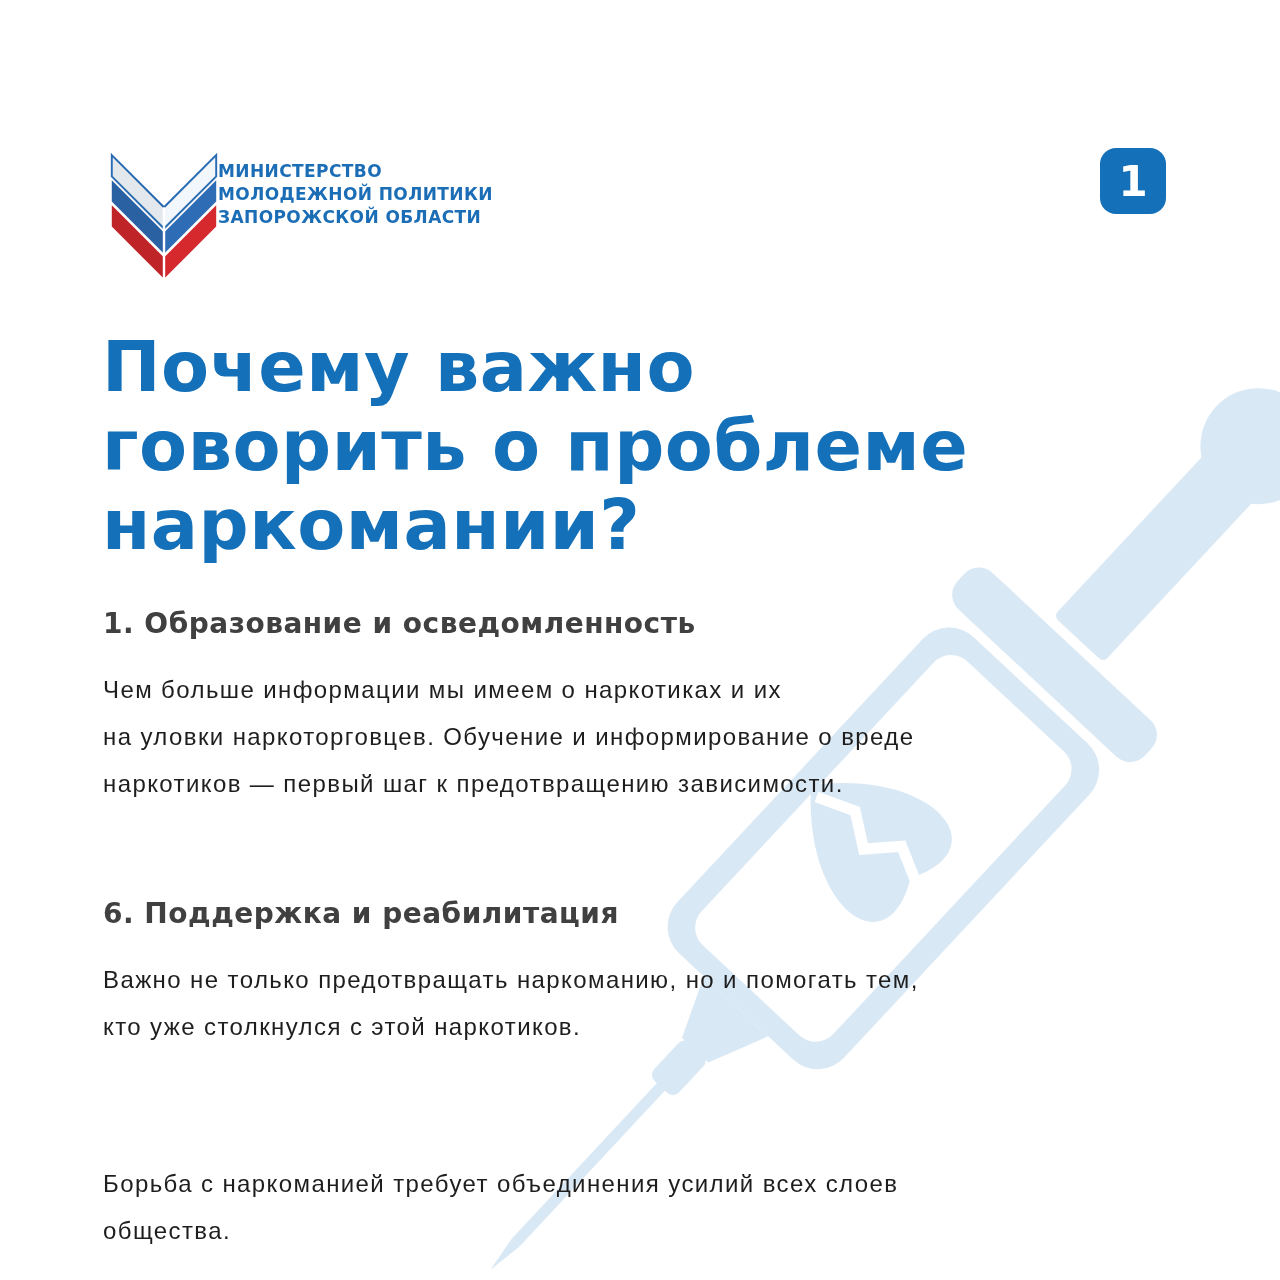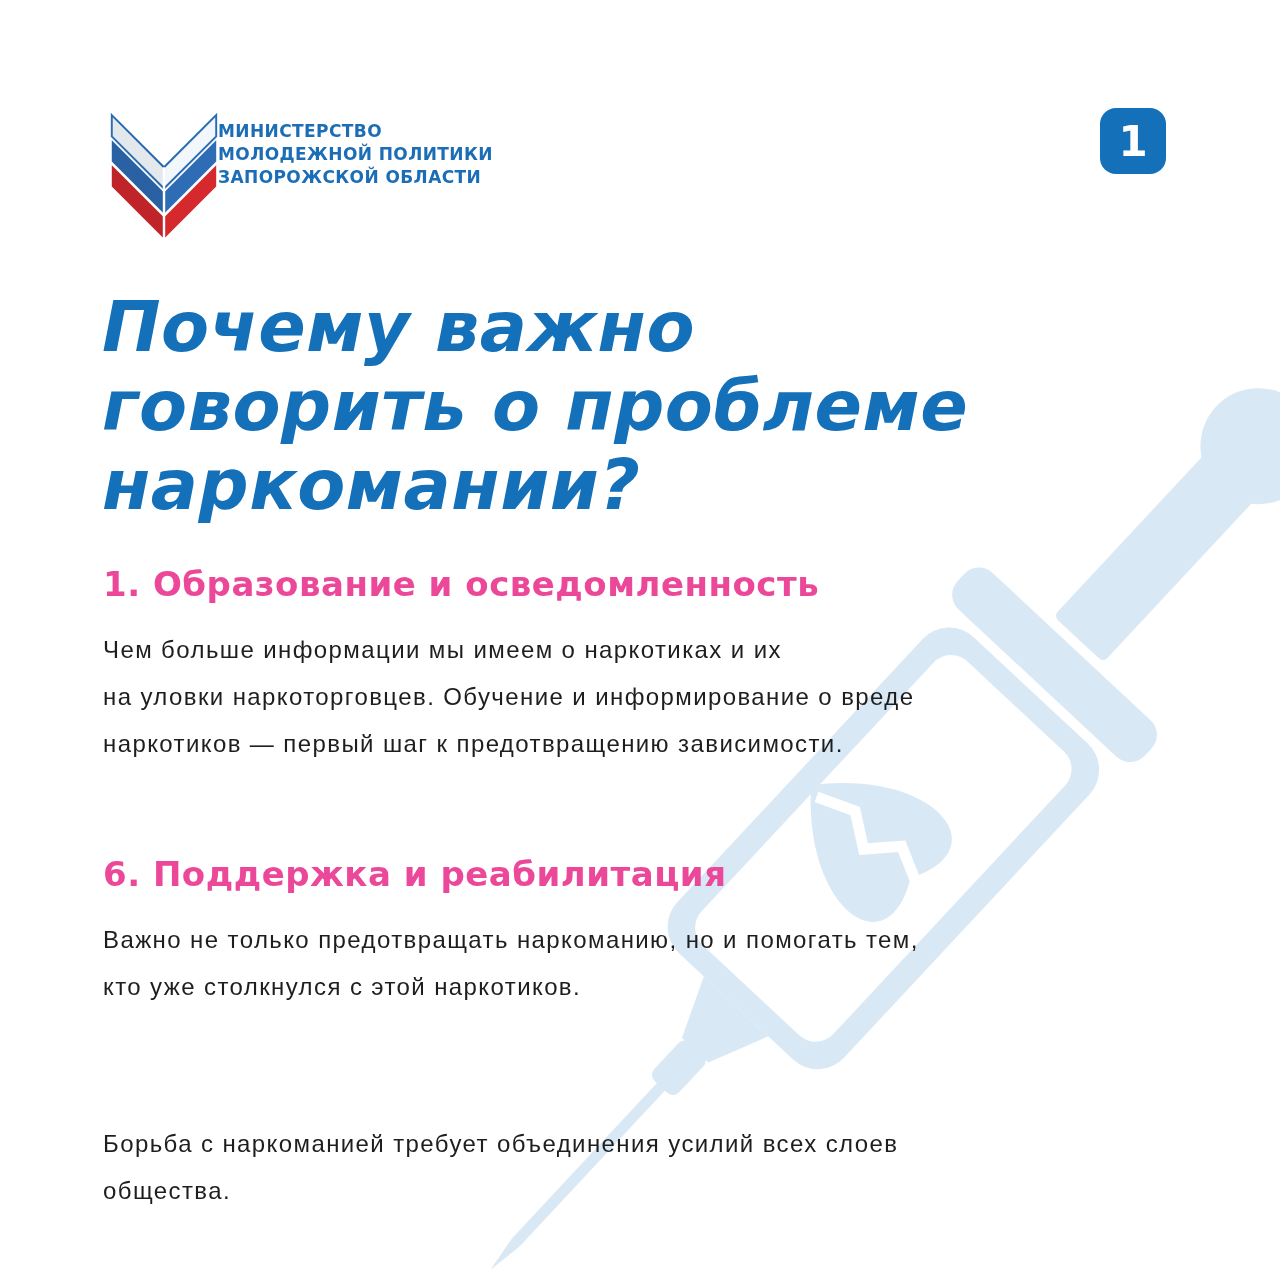--- a/index.html
+++ b/index.html
@@ -2,40 +2,40 @@
 <html lang="ru"><head>
 <meta charset="utf-8">
 <style>
   html,body{margin:0;padding:0;}
   body{width:1280px;height:1280px;background:#ffffff;font-family:"Liberation Sans",sans-serif;}
   .page{position:relative;width:1280px;height:1280px;overflow:hidden;background:#ffffff;}
 
   
   .watermark{position:absolute;inset:0;z-index:0;pointer-events:none;}
 
-  .content{position:absolute;inset:0;z-index:1;}
+  .content{position:absolute;inset:0;z-index:1;margin-top:40px;}
 
   
   .logo-mark{position:absolute;left:106px;top:106px;width:116px;height:138px;}
   .logo-text{position:absolute;left:218px;top:120px;color:#1b6db6;
              font-family:"DejaVu Sans",sans-serif;font-weight:bold;
              font-size:17px;line-height:23px;letter-spacing:.4px;}
   .badge{position:absolute;left:1100px;top:108px;width:66px;height:66px;
          background:#1470b8;border-radius:16px;display:flex;align-items:center;justify-content:center;
          color:#ffffff;font-family:"DejaVu Sans",sans-serif;font-weight:bold;font-size:42px;}
 
   
   .title{position:absolute;left:102px;top:288px;color:#1470b8;
          font-family:"DejaVu Sans",sans-serif;font-weight:bold;
          font-size:70px;line-height:79px;letter-spacing:.5px;}
 
   
-  .sec-heading{position:absolute;left:103px;color:#ec4899;
+  .sec-heading{position:absolute;left:103px;color:#404040;
                font-family:"DejaVu Sans",sans-serif;font-weight:bold;
-               font-size:34px;line-height:48px;letter-spacing:.5px;}
+               font-size:28px;line-height:48px;letter-spacing:.5px;}
   .sec-body{position:absolute;left:103px;color:#1e1e1e;
             font-size:24px;line-height:47px;letter-spacing:1.4px;font-weight:400;}
   #s1-heading{top:560px;} #s1-body{top:626px;}
   #s2-heading{top:850px;} #s2-body{top:916px;}
   #s3-heading{top:1054px;} #s3-body{top:1120px;}
 </style>
 </head>
 <body>
 
 <div class="page">
@@ -80,21 +80,21 @@
     <div class="logo-text">
       <div>МИНИСТЕРСТВО</div>
       <div>МОЛОДЕЖНОЙ ПОЛИТИКИ</div>
       <div>ЗАПОРОЖСКОЙ ОБЛАСТИ</div>
     </div>
 
     <div class="badge">
       <span>1</span>
     </div>
 
-    <h1 class="title" style="margin:0;font-style:italic;">
+    <h1 class="title" style="margin:0;">
       <div>Почему важно</div>
       <div>говорить о проблеме</div>
       <div>наркомании?</div>
     </h1>
 
     <h2 id="s1-heading" class="sec-heading" style="margin:0;">1. Образование и осведомленность</h2>
     <div id="s1-body" class="sec-body">
       <div>Чем больше информации мы имеем о наркотиках и их</div>
       <div>на уловки наркоторговцев. Обучение и информирование о вреде</div>
       <div>наркотиков — первый шаг к предотвращению зависимости.</div>

